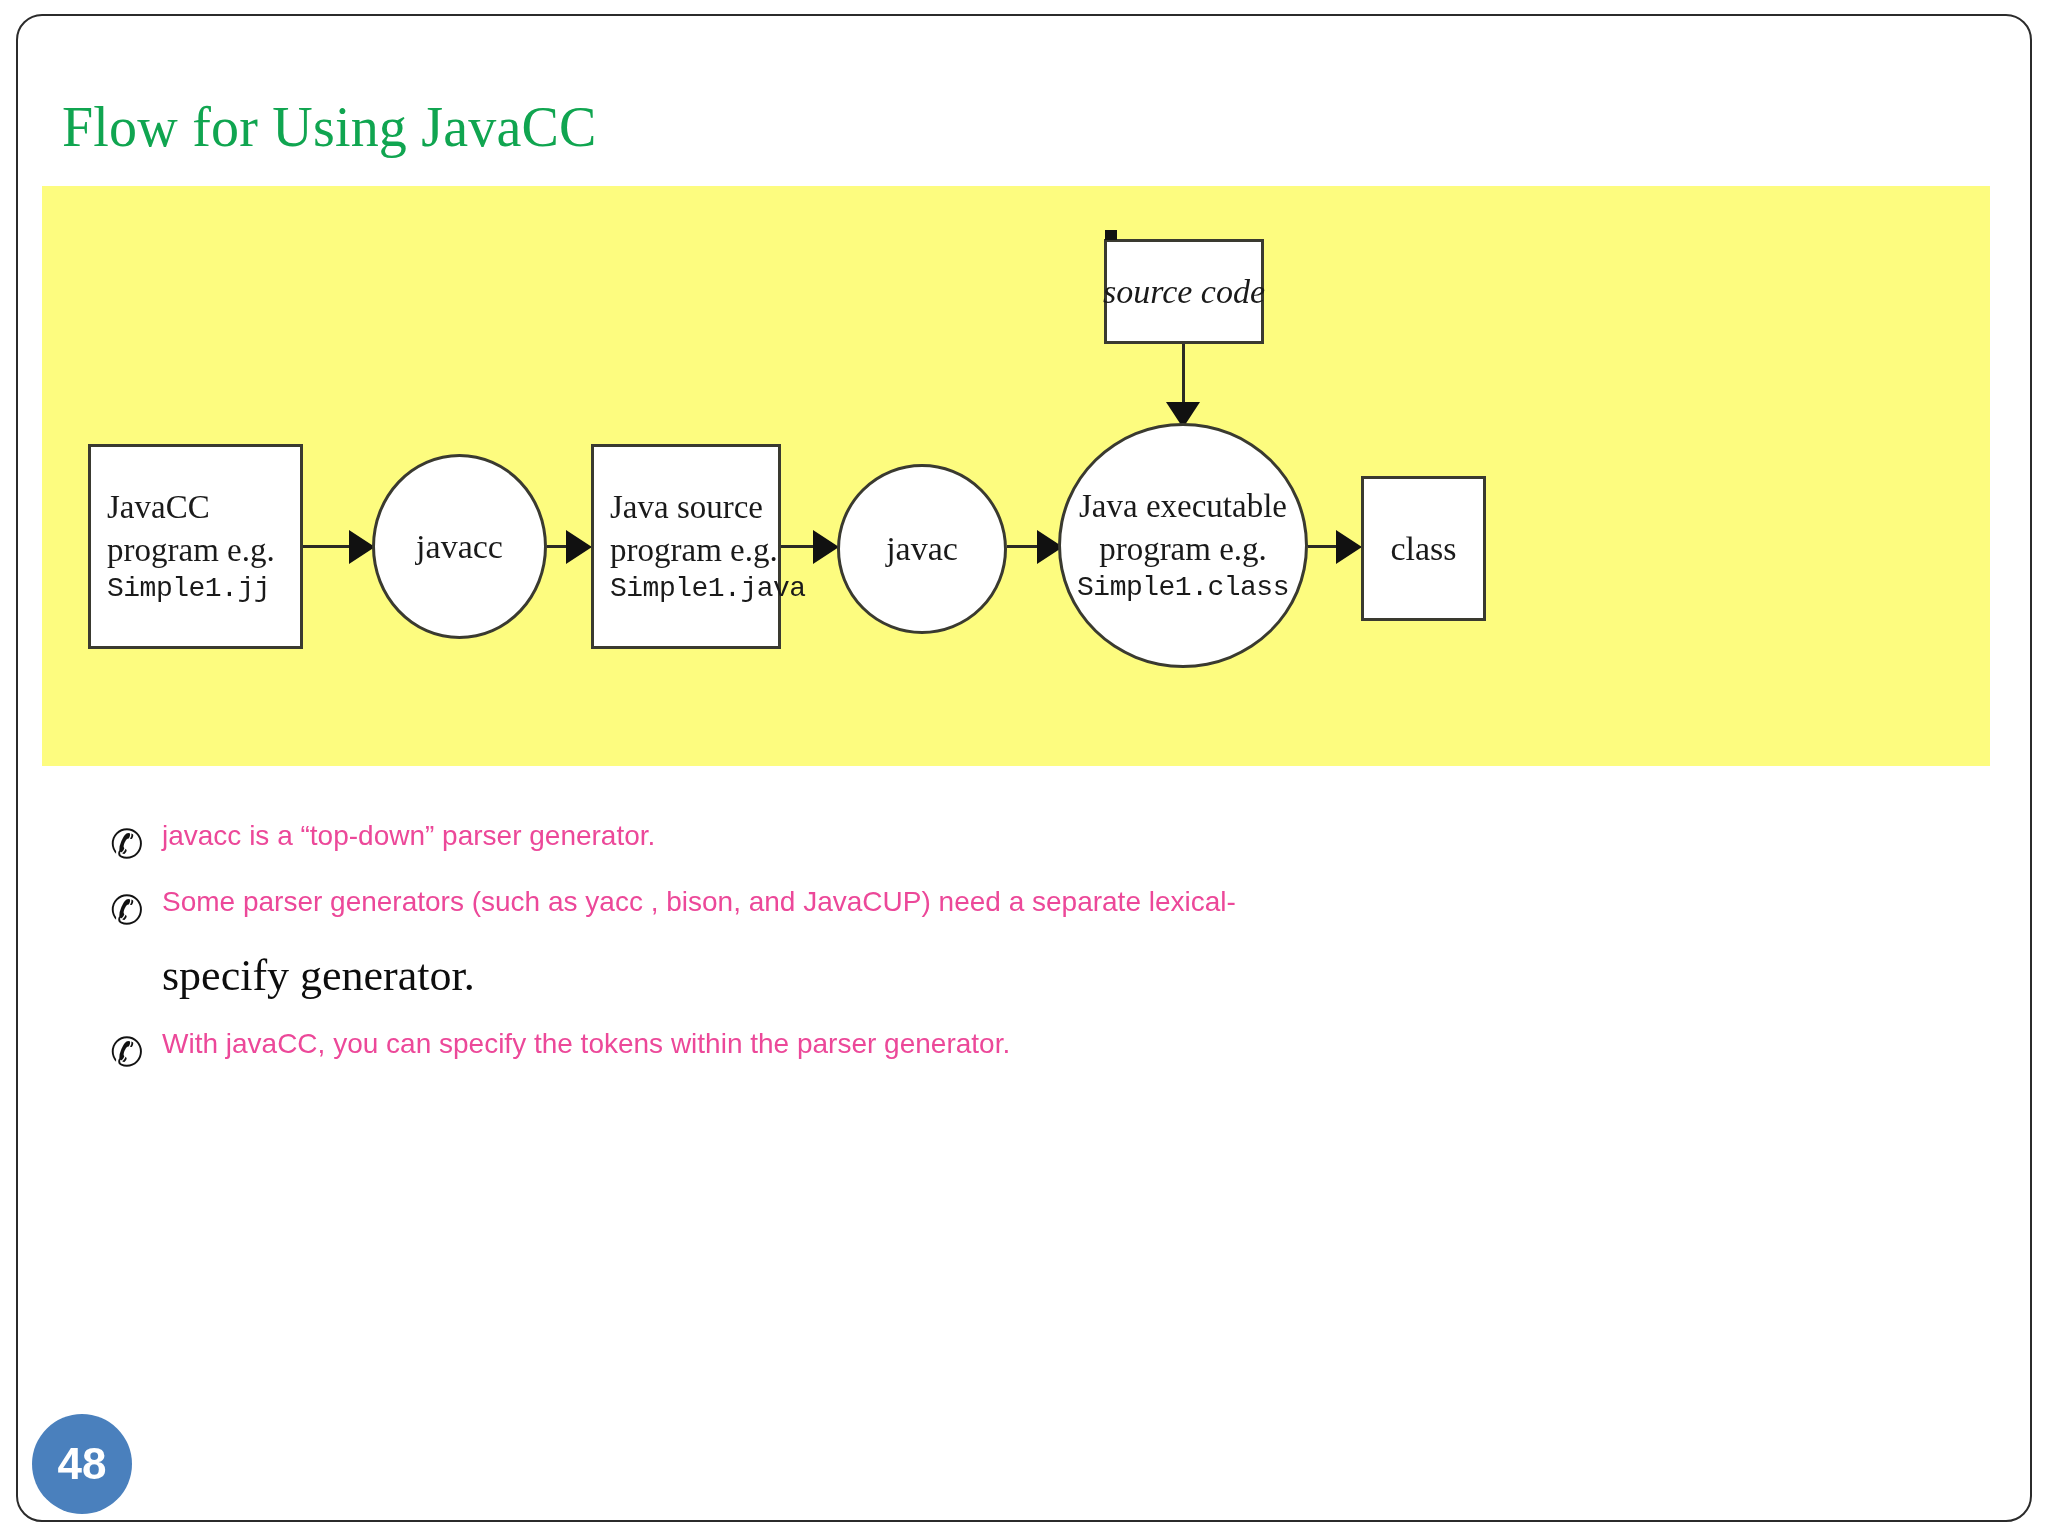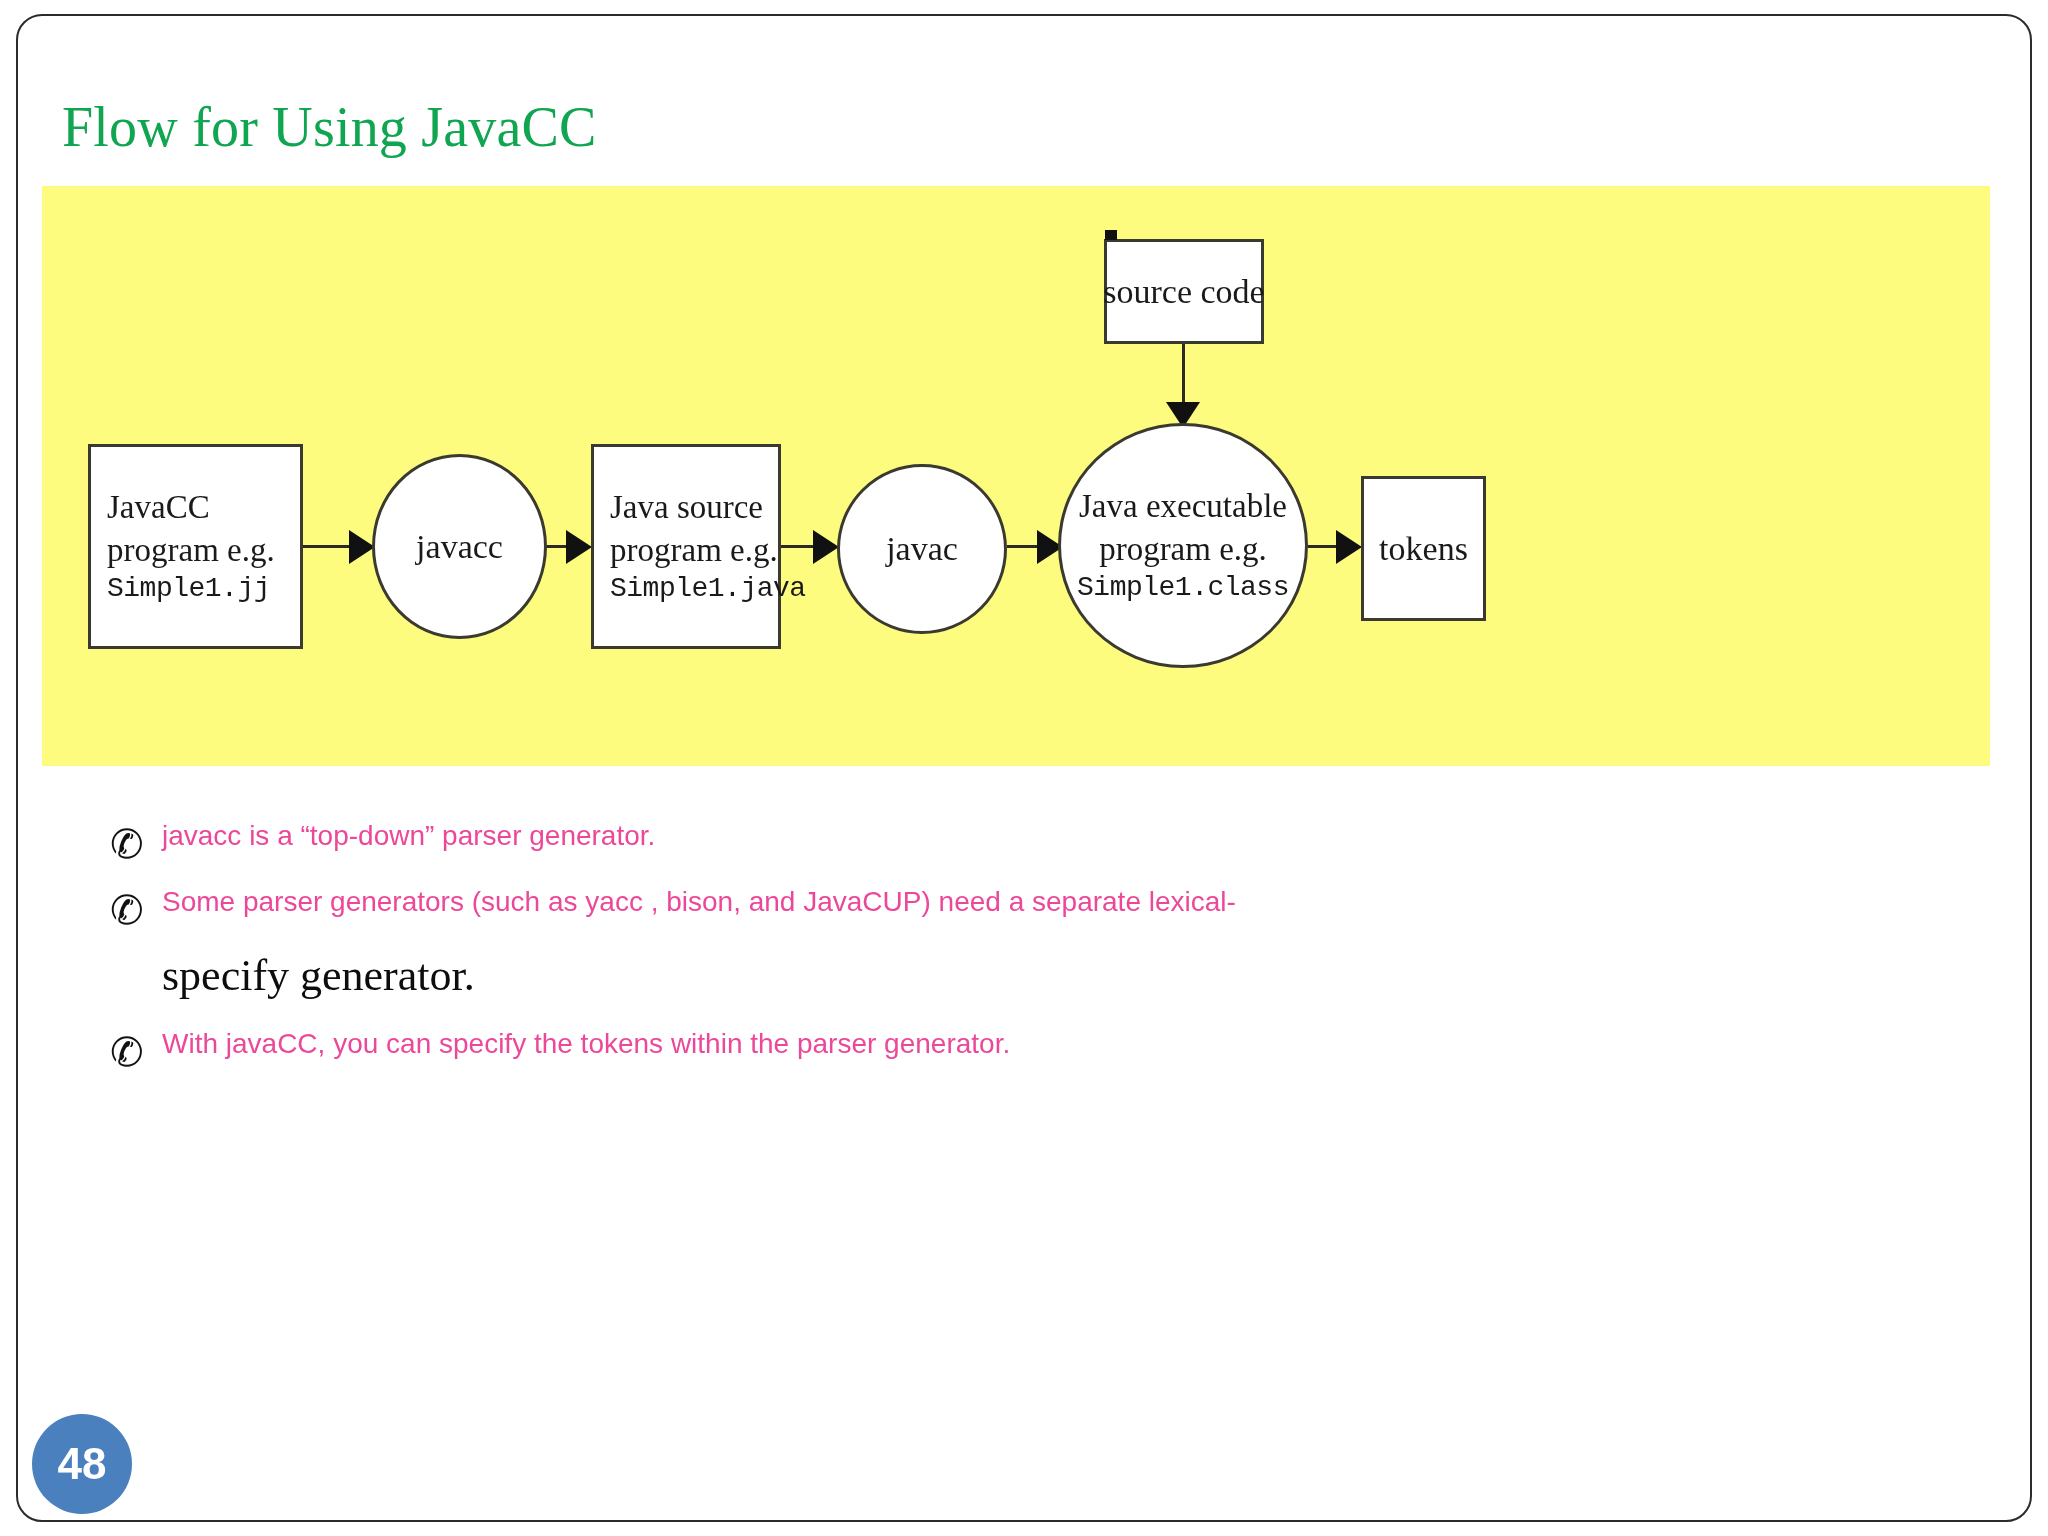--- a/index.html
+++ b/index.html
@@ -90,21 +90,21 @@
   #node-javac-tool   { left: 795px;  top: 278px; width: 170px; height: 170px; }
   #node-javaexe      { left: 1016px; top: 237px; width: 250px; height: 245px; }
   #node-tokens       { left: 1319px; top: 290px; width: 125px; height: 145px;
                        align-items: center; justify-content: center; }
   #node-srccode      { left: 1062px; top: 53px;  width: 160px; height: 105px;
                        align-items: center; justify-content: center; }
 
   #node-javacc-tool .ln,
   #node-javac-tool .ln { font-size: 34px; }
   #node-tokens .ln    { font-size: 34px; padding-left: 0; }
-  #node-srccode .ln   { font-size: 34px; padding-left: 0; }
+  #node-srccode .ln   { font-size: 34px; padding-left: 0; font-style: italic; }
 
   
   .tick-dot {
     position: absolute;
     width: 12px;
     height: 10px;
     background: #111111;
   }
   #srccode-dot { left: 1063px; top: 44px; }
 
@@ -256,21 +256,21 @@
     <div class="node ellipse" id="node-javaexe">
       <div class="ln">Java executable</div>
       <div class="ln">program e.g.</div>
       <div class="ln mono">Simple1.class</div>
     </div>
 
     <div class="hline" id="conn5-line"></div>
     <div class="arrowhead-right" id="conn5-head"></div>
 
     <div class="node rect" id="node-tokens">
-      <div class="ln">tokens</div>
+      <div class="ln">class</div>
     </div>
 
   </div>
 
   <div id="bullets">
 
     <div class="bullet-row">
       <div class="bullet-icon">✆</div>
       <div class="bullet-text">javacc is a “top-down” parser  generator.</div>
     </div>

